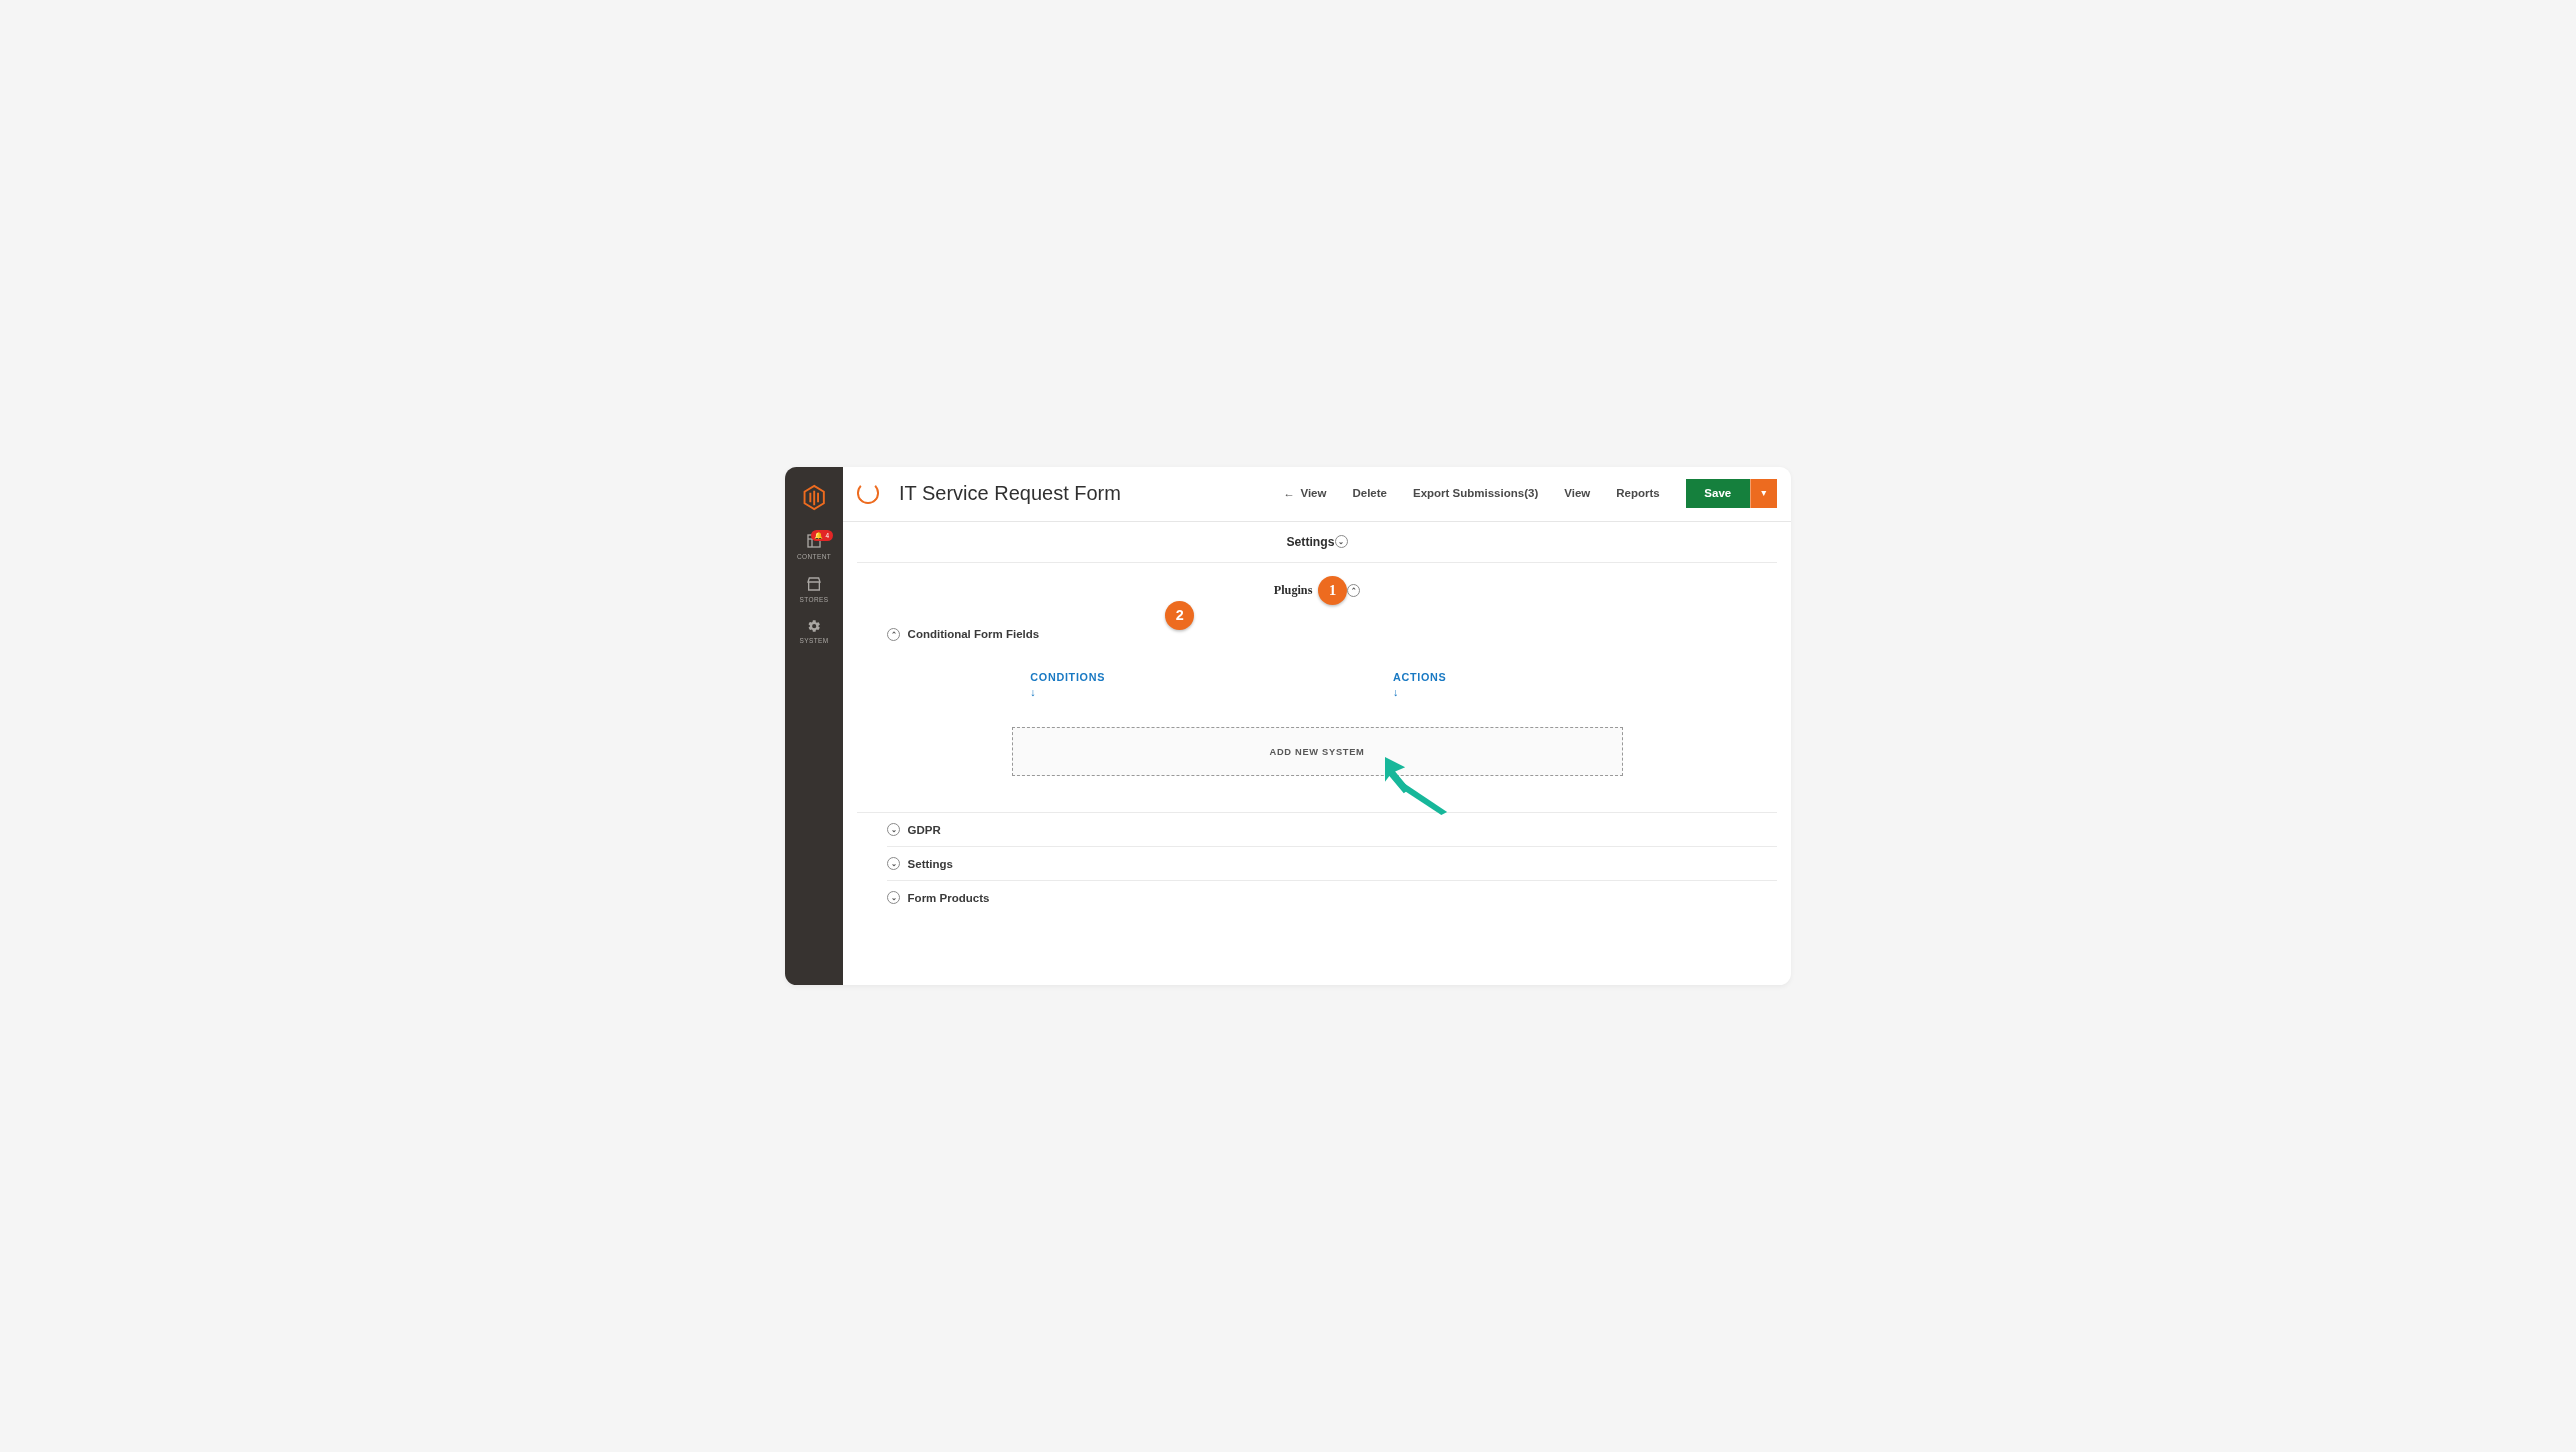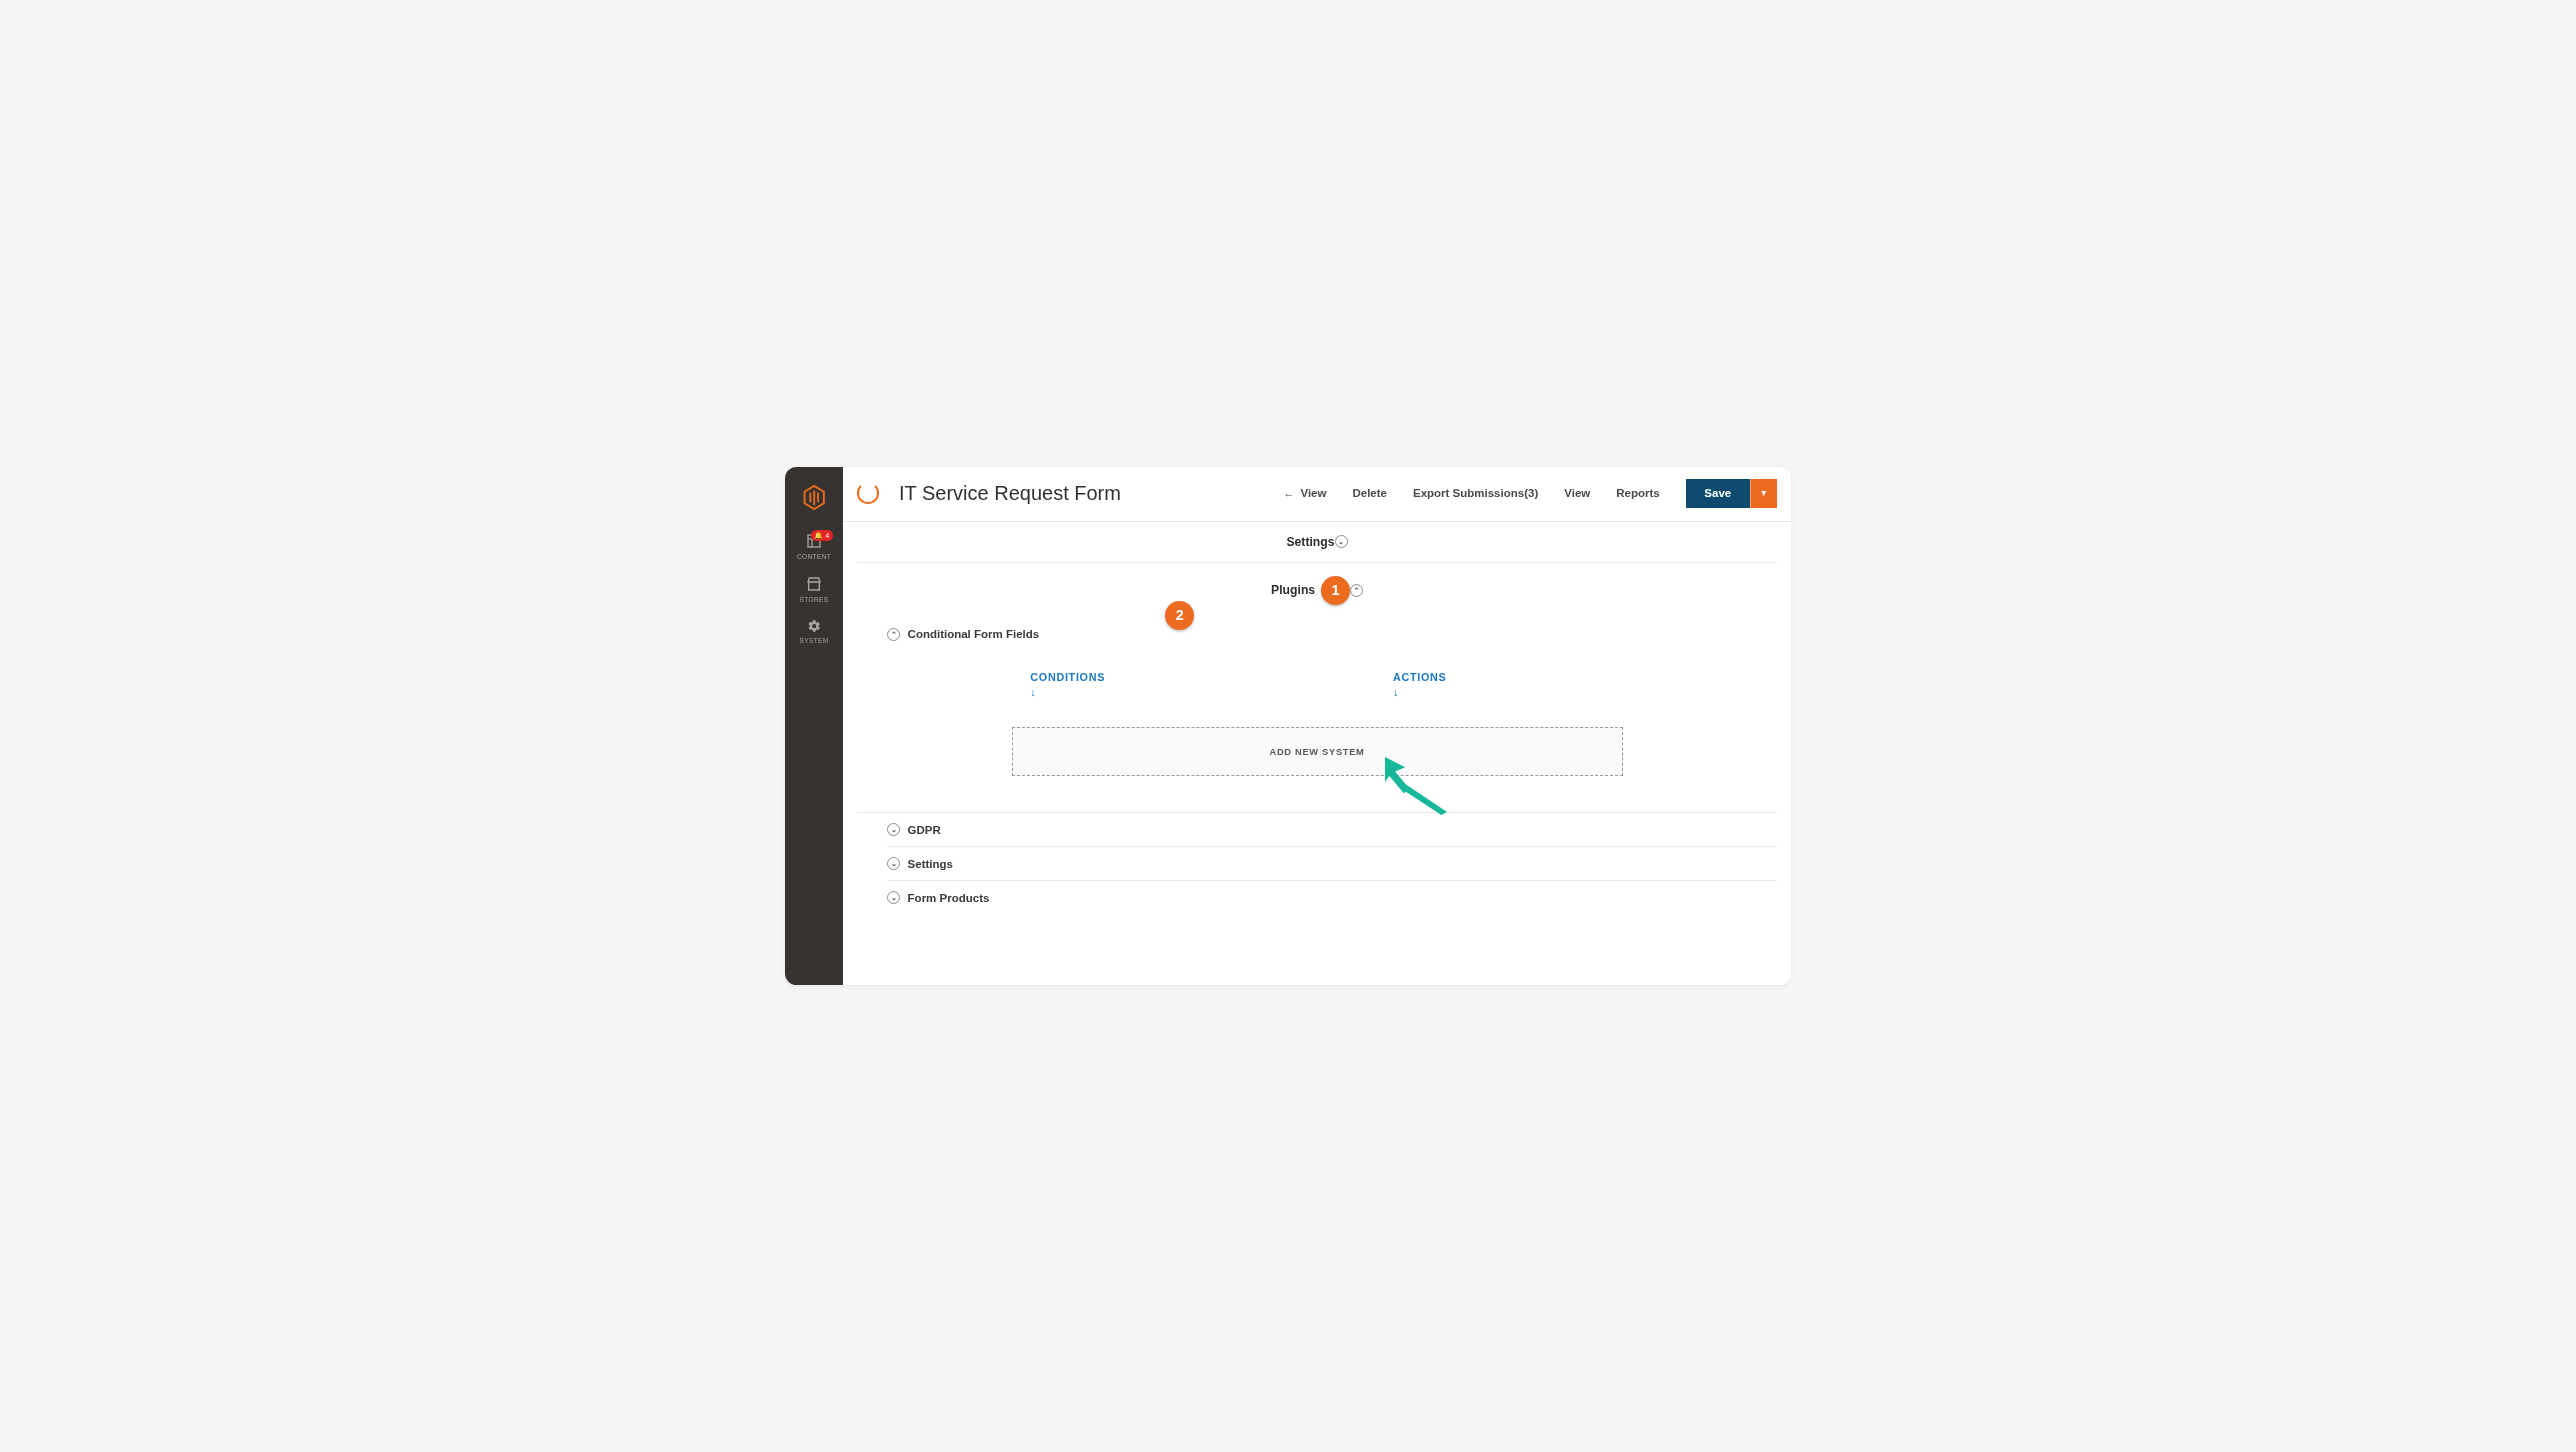--- a/index.html
+++ b/index.html
@@ -91,21 +91,21 @@
     font-size: 11.5px;
     color: #4a4a4a;
     font-weight: 600;
     cursor: pointer;
     display: inline-flex;
     align-items: center;
     gap: 5.8px;
   }
   .save-group { display: inline-flex; }
   .save-btn {
-    background: #0c4a6e;
+    background: #15803d;
     color: #fff;
     font-size: 11.5px;
     font-weight: 600;
     border: none;
     padding: 8.6px 18.7px;
     cursor: pointer;
   }
   .save-drop {
     background: #ed6b1f;
     border: none;
@@ -272,21 +272,21 @@
     </div>
 
     <div class="content">
 
       <div class="section-row">
         <span>Settings</span>
         <span class="chev">⌄</span>
       </div>
 
       <div class="section-row no-border">
-        <span style="display:inline-flex;align-items:center;">
+        <span style="display:inline-flex;align-items:center;font-family:Liberation Serif, serif;">
           <span>Plugins</span>
           <span class="callout">1</span>
         </span>
         <span class="chev">⌃</span>
       </div>
 
       <div class="plugins-wrap">
 
         <div style="position:relative;">
           <span class="callout c2" style="position:absolute; left:302px; top:-17px;">2</span>

